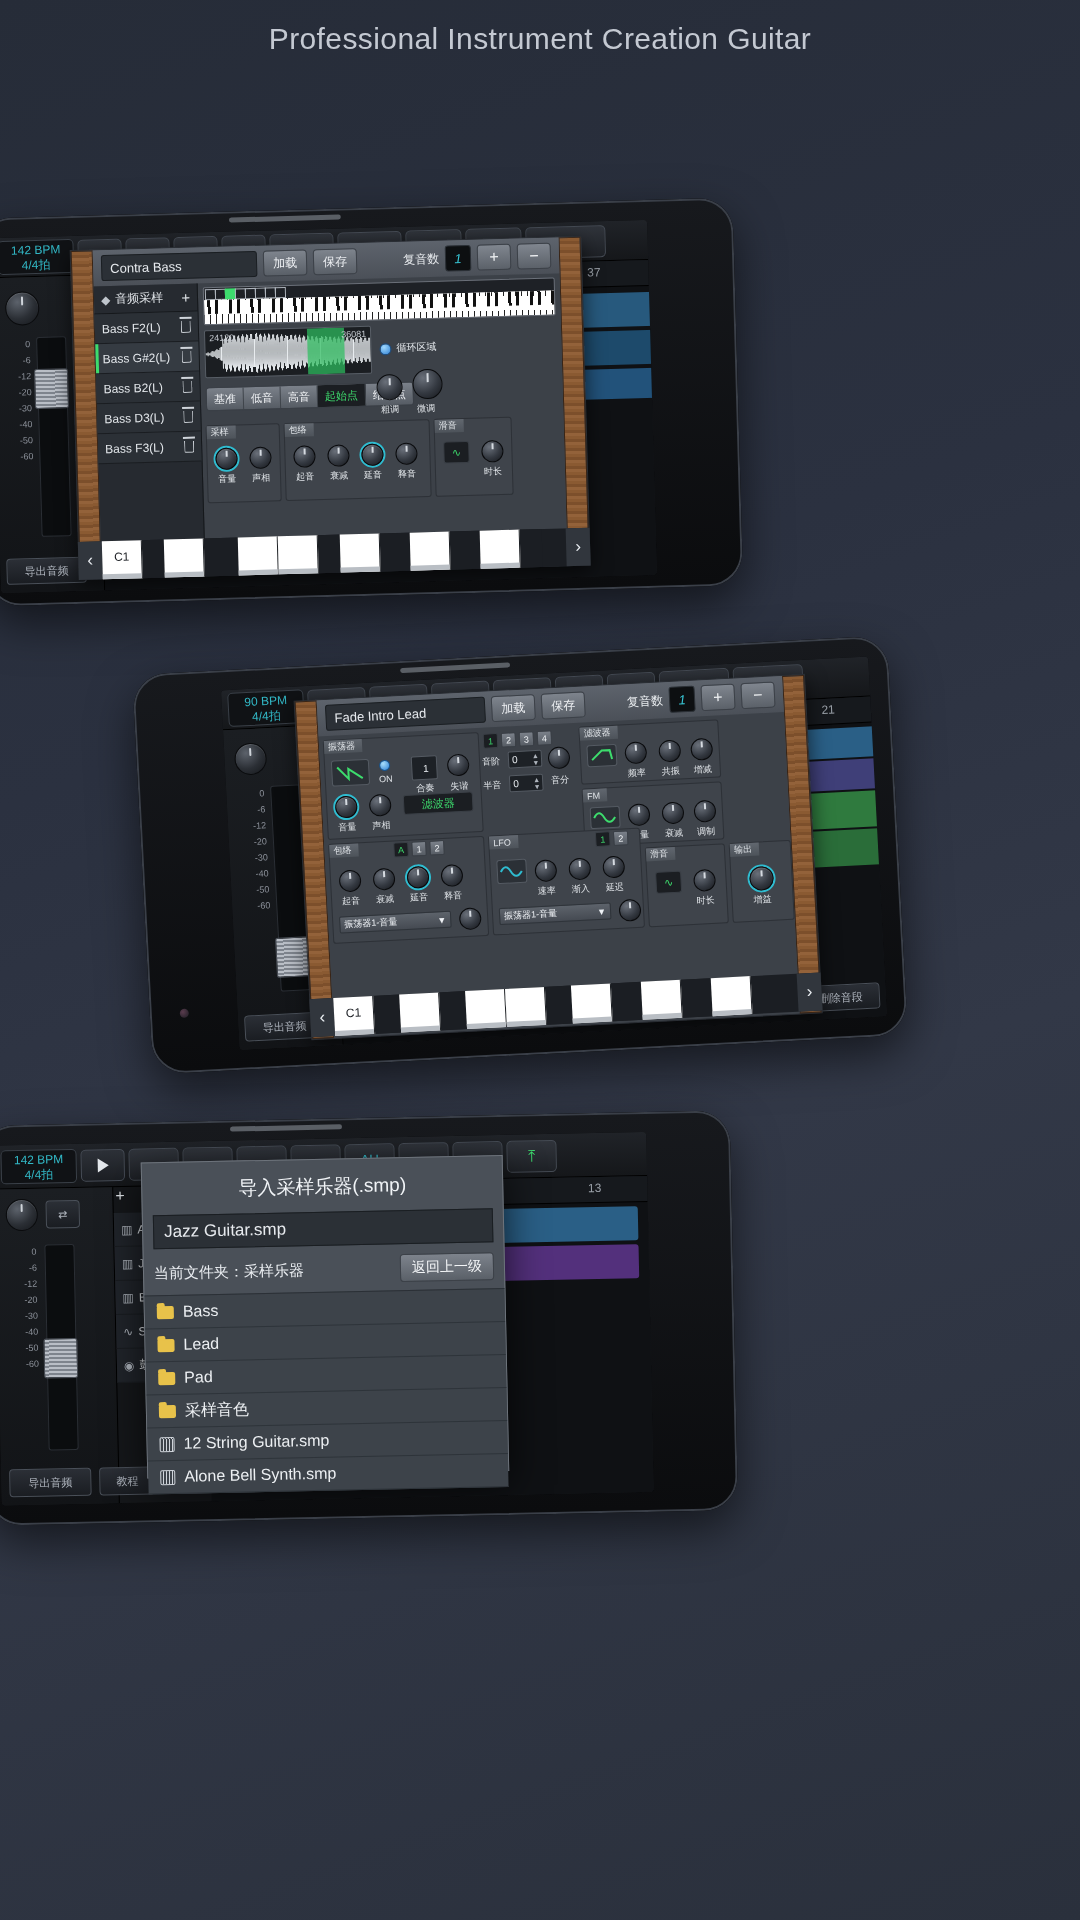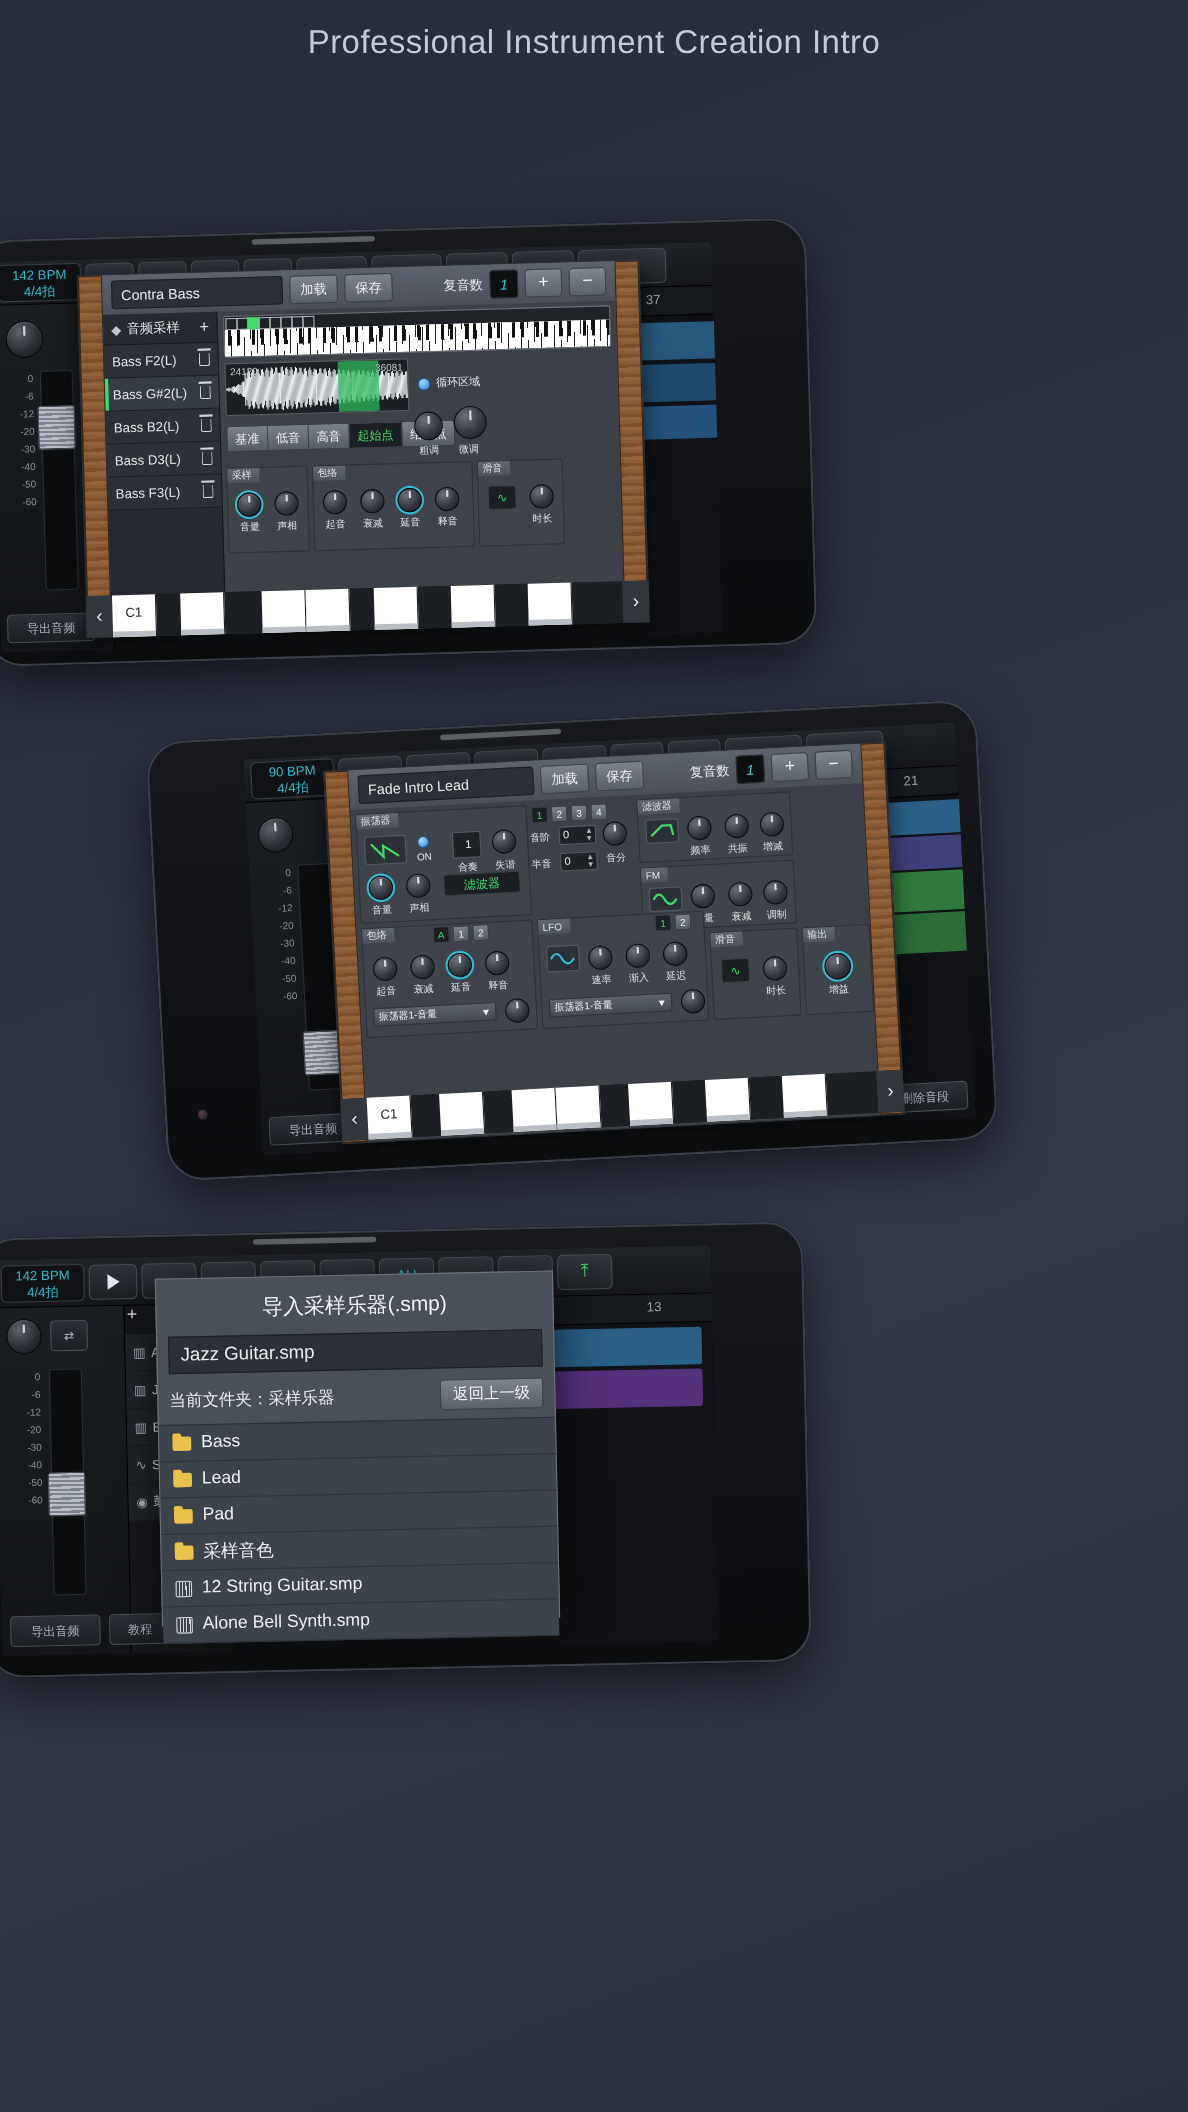--- a/index.html
+++ b/index.html
@@ -178,21 +178,21 @@
   .folder { width:17px; height:13px; background:#e8c24a; border-radius:2px; position:relative; flex:0 0 auto; }
   .folder::before { content:""; position:absolute; top:-3px; left:0; width:8px; height:4px;
                     background:#e8c24a; border-radius:2px 2px 0 0; }
   .fileic { width:15px; height:15px; border:1px solid #cfd4da; border-radius:2px; position:relative; flex:0 0 auto;
             background:repeating-linear-gradient(90deg,transparent 0 2px,#cfd4da 2px 3px); }
 </style>
 </head>
 <body>
 
 <div class="hdr">
-  <div class="hdr-en">Professional Instrument Creation Intro</div>
+  <div class="hdr-en">Professional Instrument Creation Guitar</div>
 </div>
 
 <div class="phone" style="left:-18px; top:208px; width:756px; height:388px; transform:rotate(-1.6deg); transform-origin:center;">
   <div class="bezel"></div>
   <div class="notch-bar" style="left:252px; top:6px; width:112px; height:5px;"></div>
   <div class="screen" style="left:14px; top:20px; width:656px; height:355px; border-radius:4px;">
     <div class="daw">
 
       <div class="daw-top">
         <div class="bpmbox">

